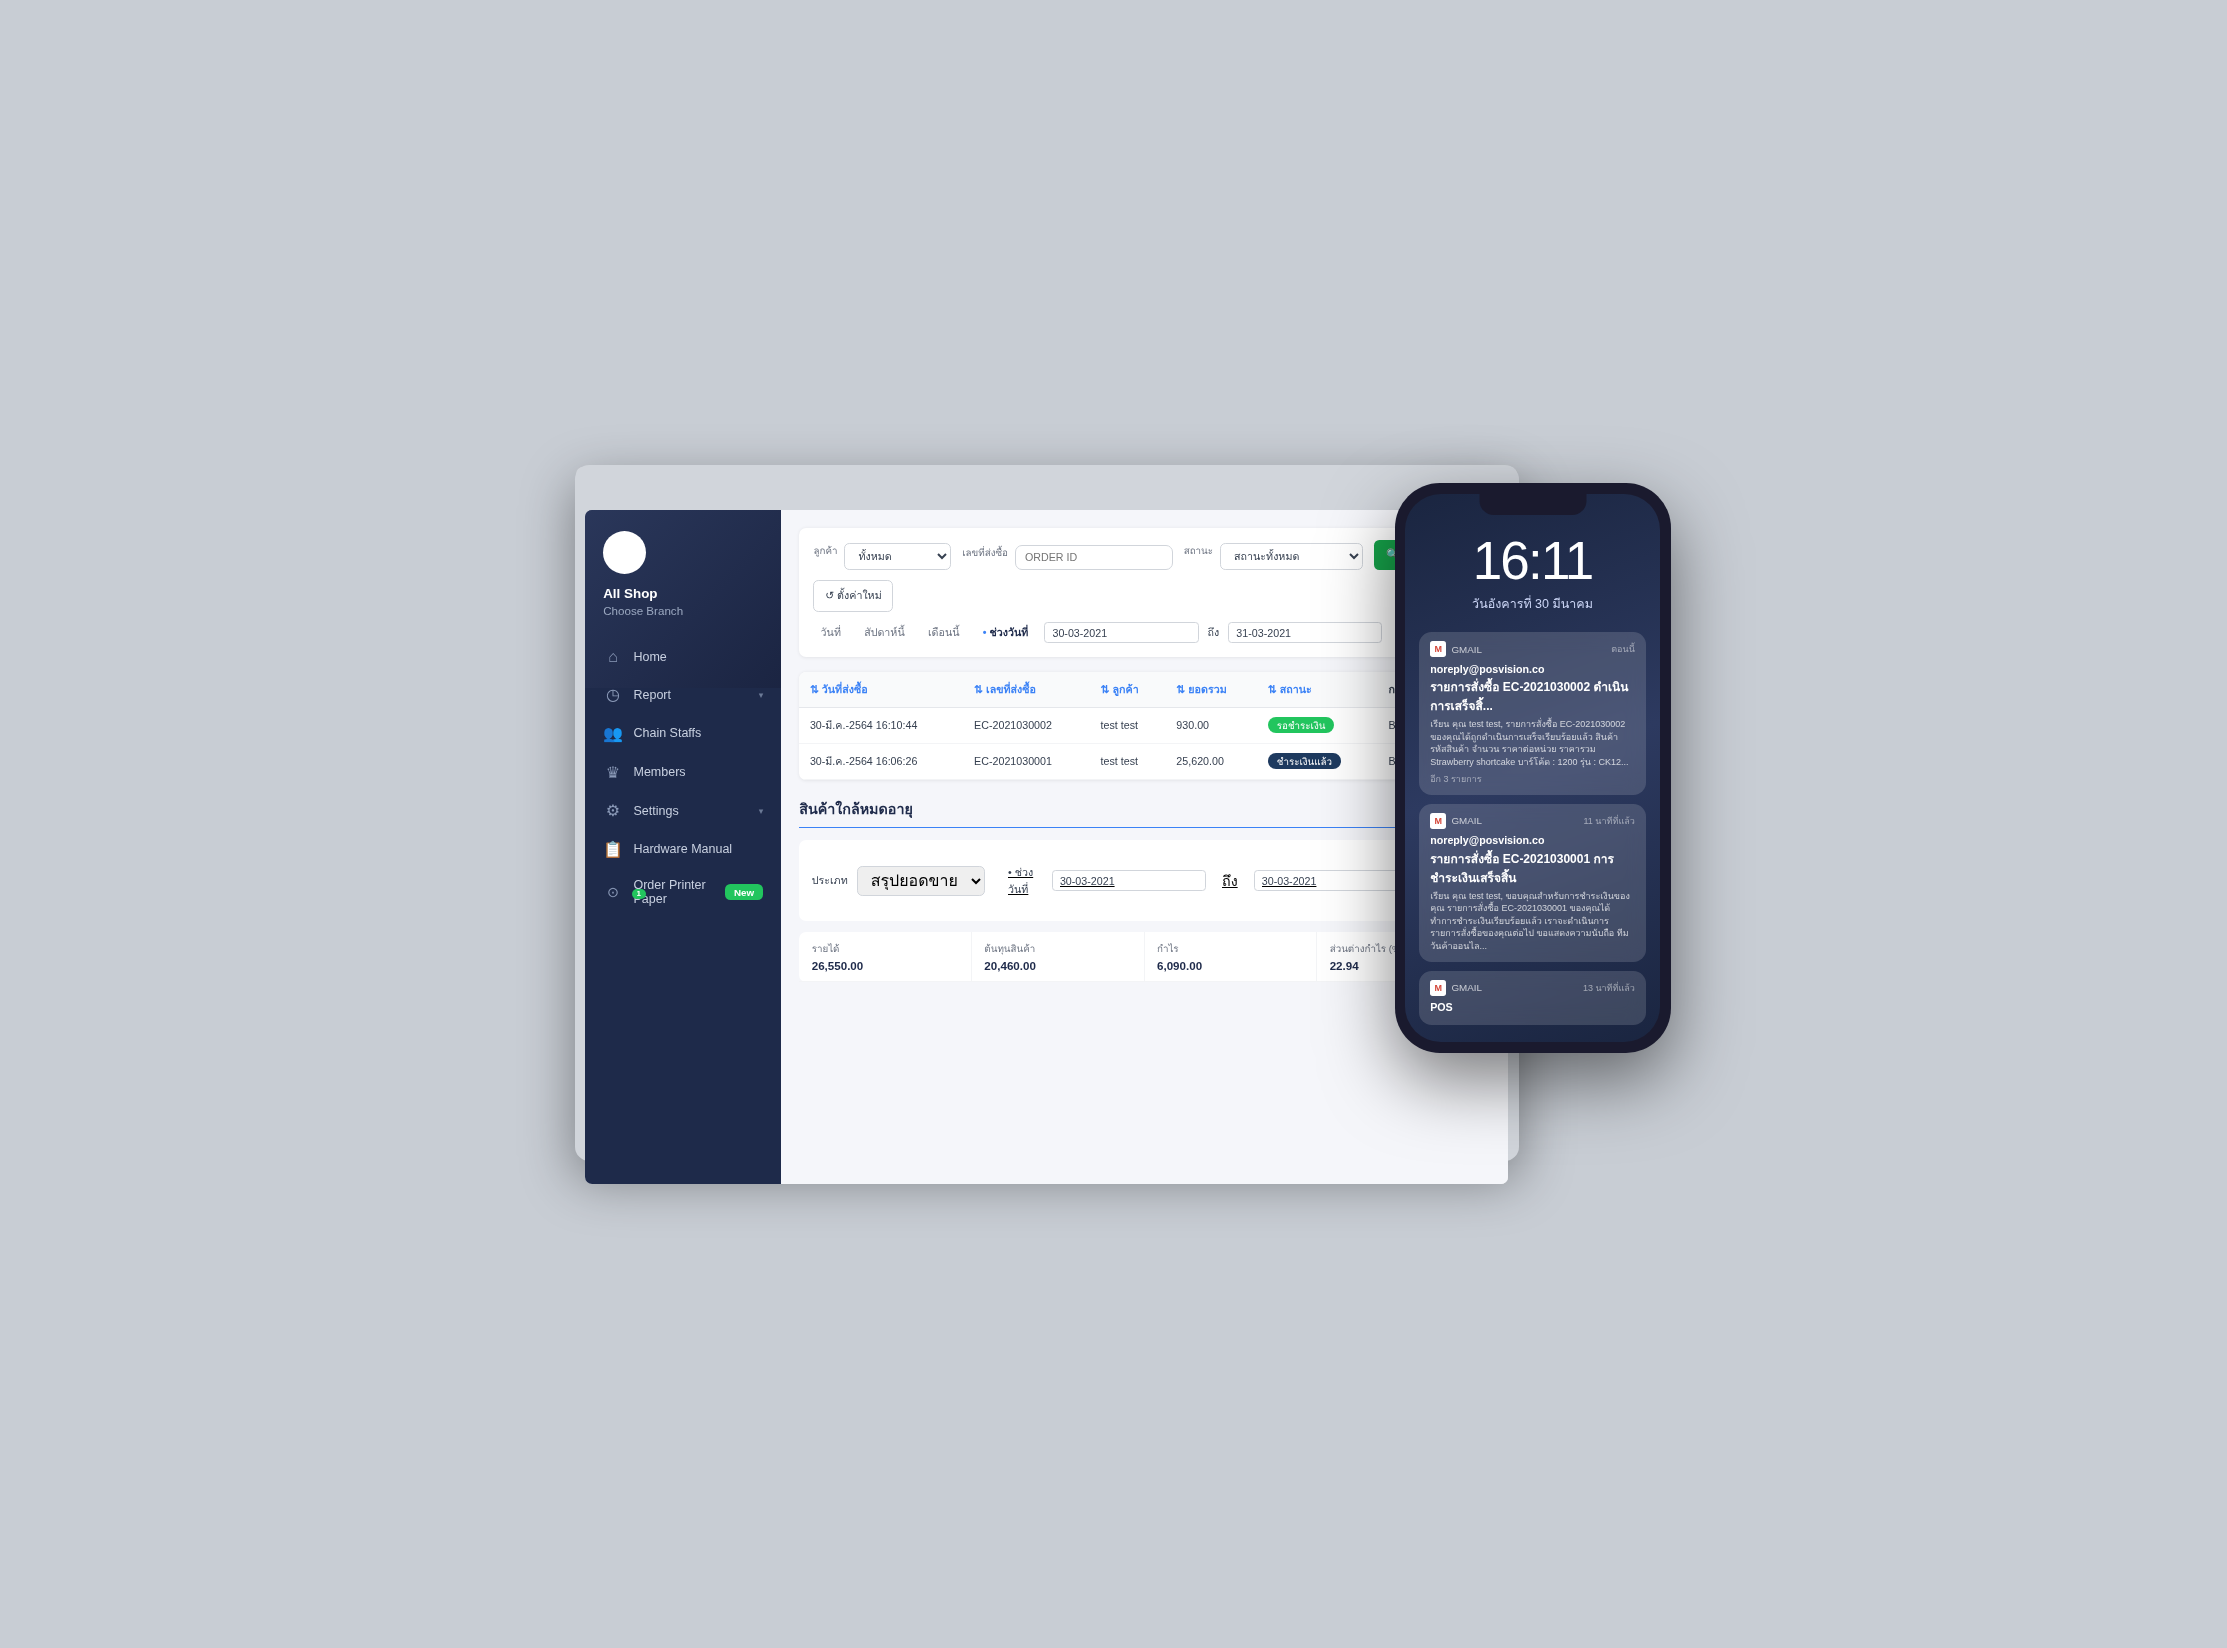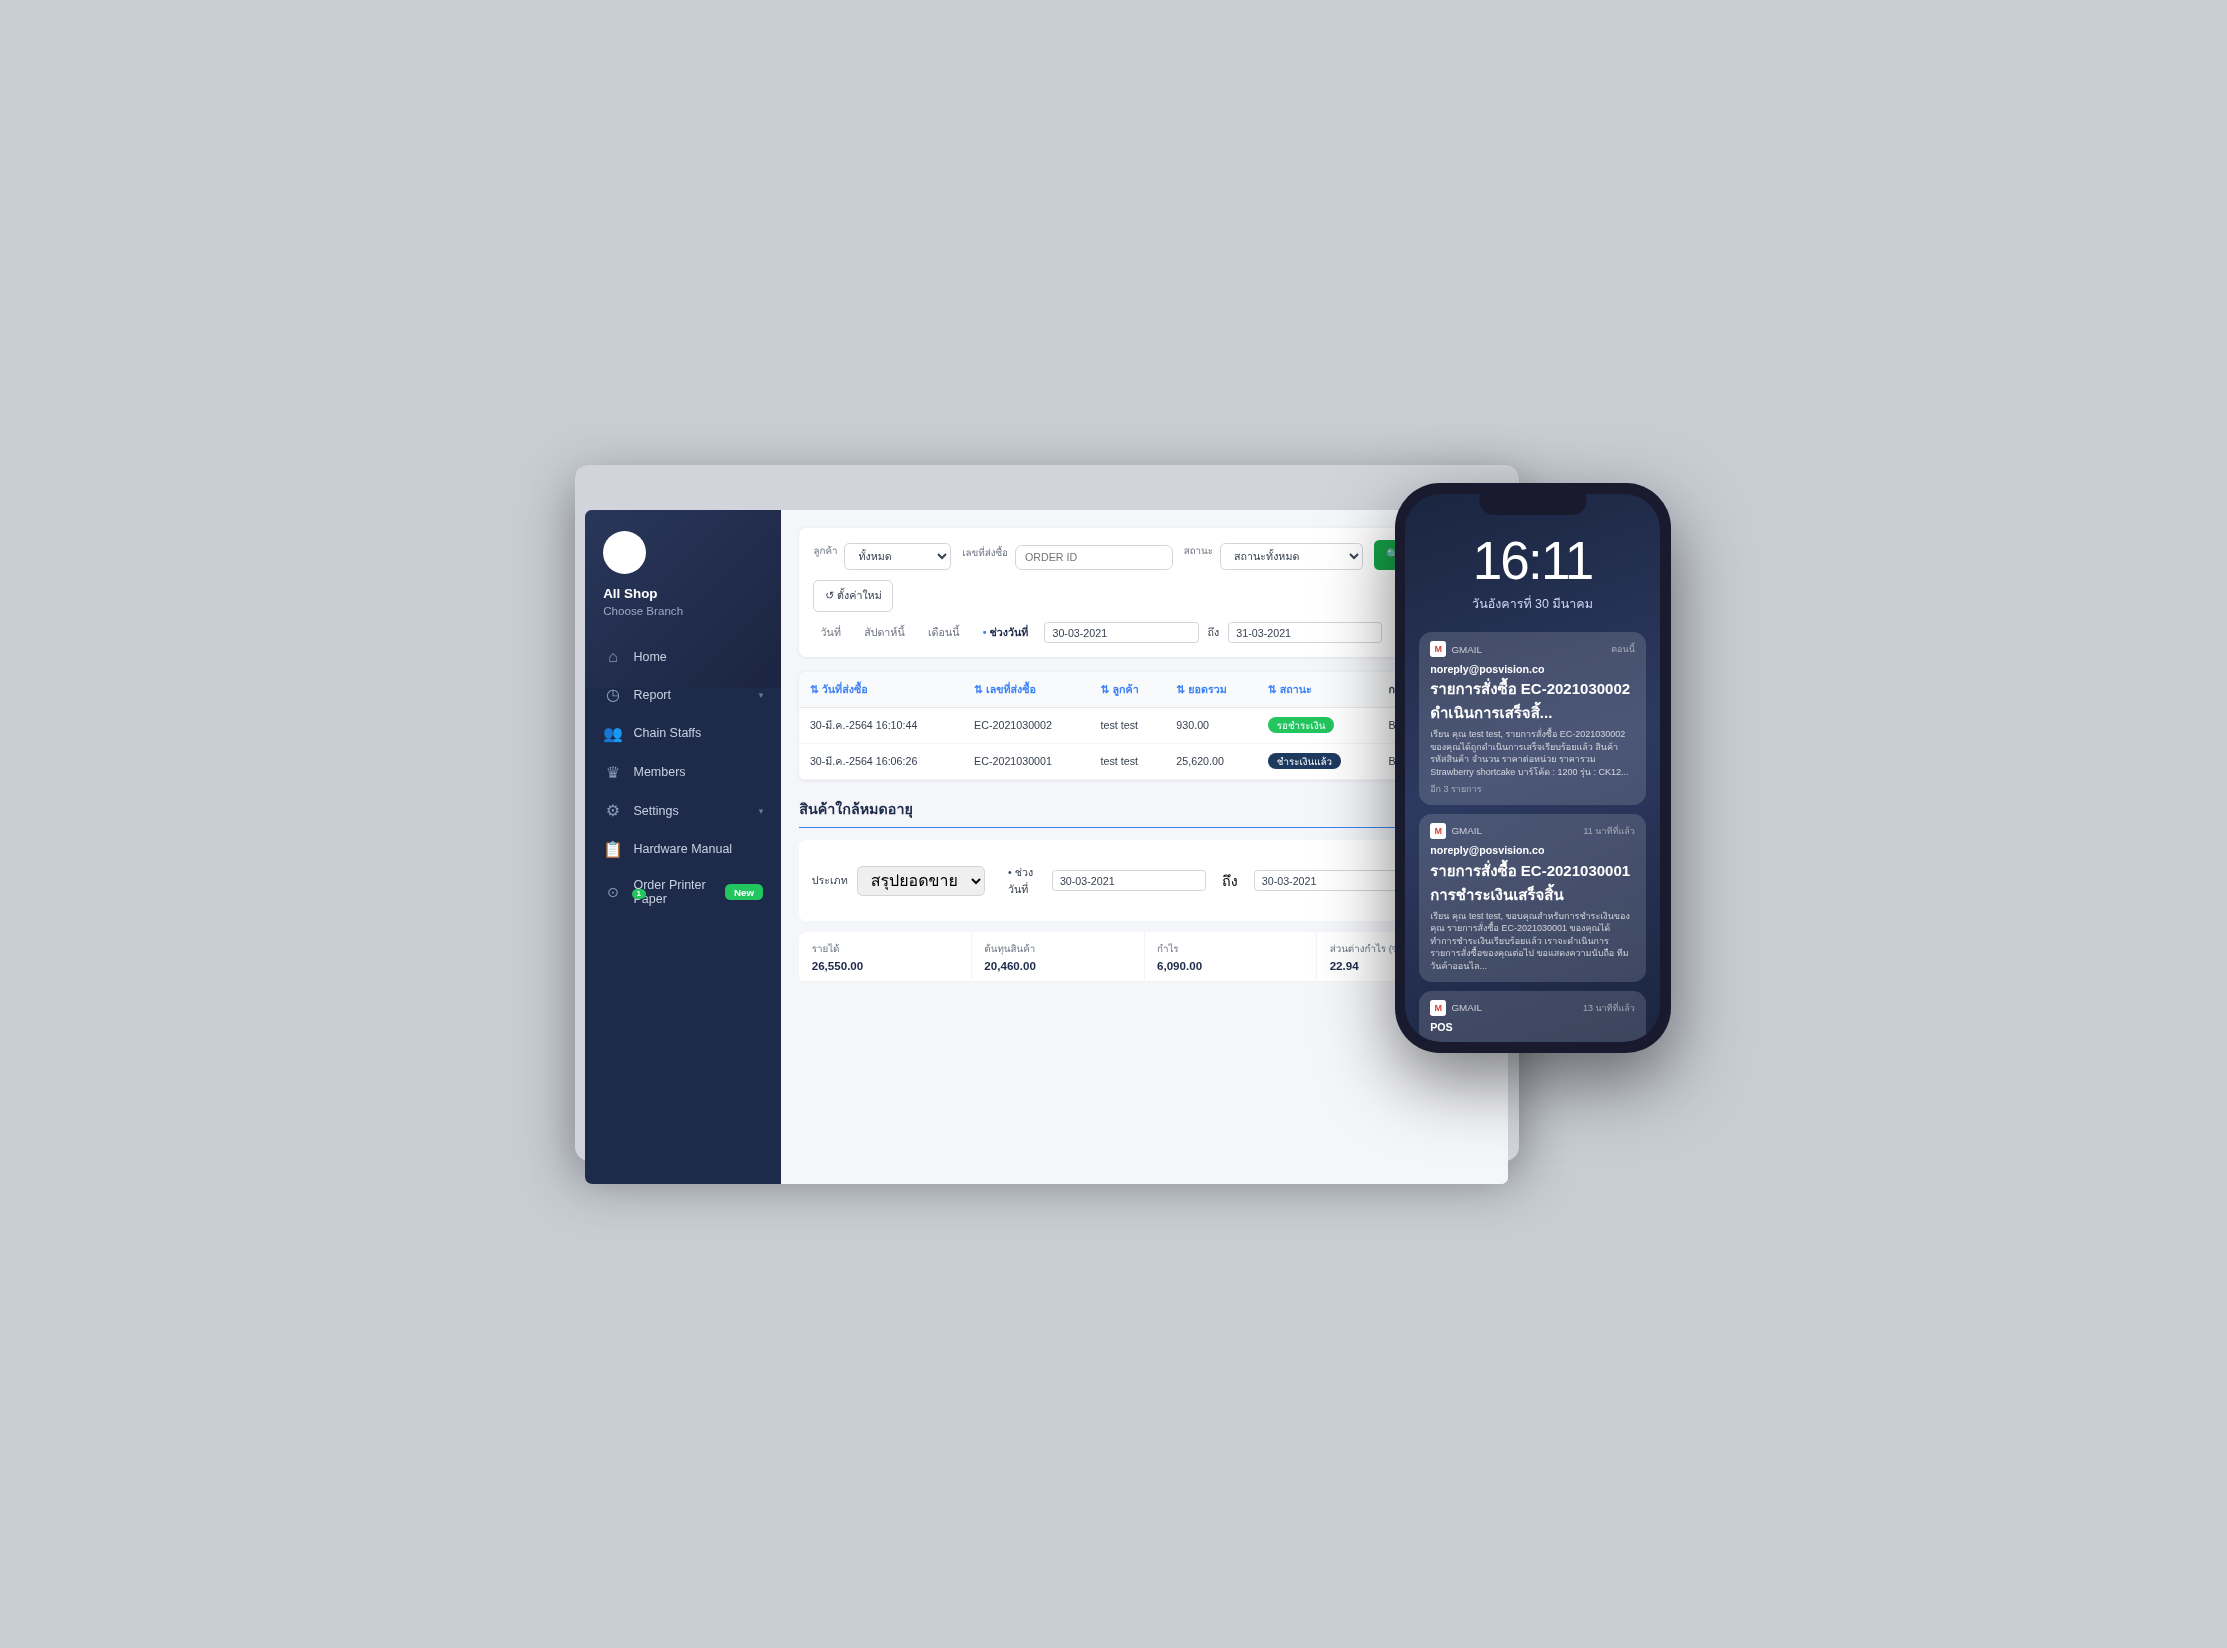--- a/index.html
+++ b/index.html
@@ -540,21 +540,21 @@
     .notif-time { font-size: 9px; color: rgba(255,255,255,0.5); }
 
     .notif-sender {
       font-size: 10.7px;
       font-weight: 600;
       color: white;
       margin-bottom: 2.7px;
     }
 
     .notif-subject {
-      font-size: 15px;
+      font-size: 12px;
       font-weight: 600;
       color: white;
       margin-bottom: 2.7px;
     }
 
     .notif-body {
       font-size: 9px;
       color: rgba(255,255,255,0.75);
       line-height: 1.4;
     }
@@ -698,21 +698,21 @@
             </tbody>
           </table>
 
           <div class="section2-title">สินค้าใกล้หมดอายุ</div>
 
           <div class="cat-filter-row">
             <span class="cat-label">ประเภท</span>
             <select class="cat-select">
               <option>สรุปยอดขาย</option>
             </select>
-            <div style="flex:1; display:flex; align-items:center; gap:16px; margin-left:14.3px;">
+            <div style="flex:1; display:flex; align-items:center; gap:16px; margin-left:14.3px;text-decoration:underline;">
               <span style="font-size:10.7px; color:#374151;">• ช่วงวันที่</span>
               <input class="date-input" type="text" value="30-03-2021" style="">
               <span>ถึง</span>
               <input class="date-input" type="text" value="30-03-2021" style="">
               <button class="btn-search">🔍 กกรอง</button>
             </div>
           </div>
 
           <div class="summary-row">
             <div class="summary-cell">

